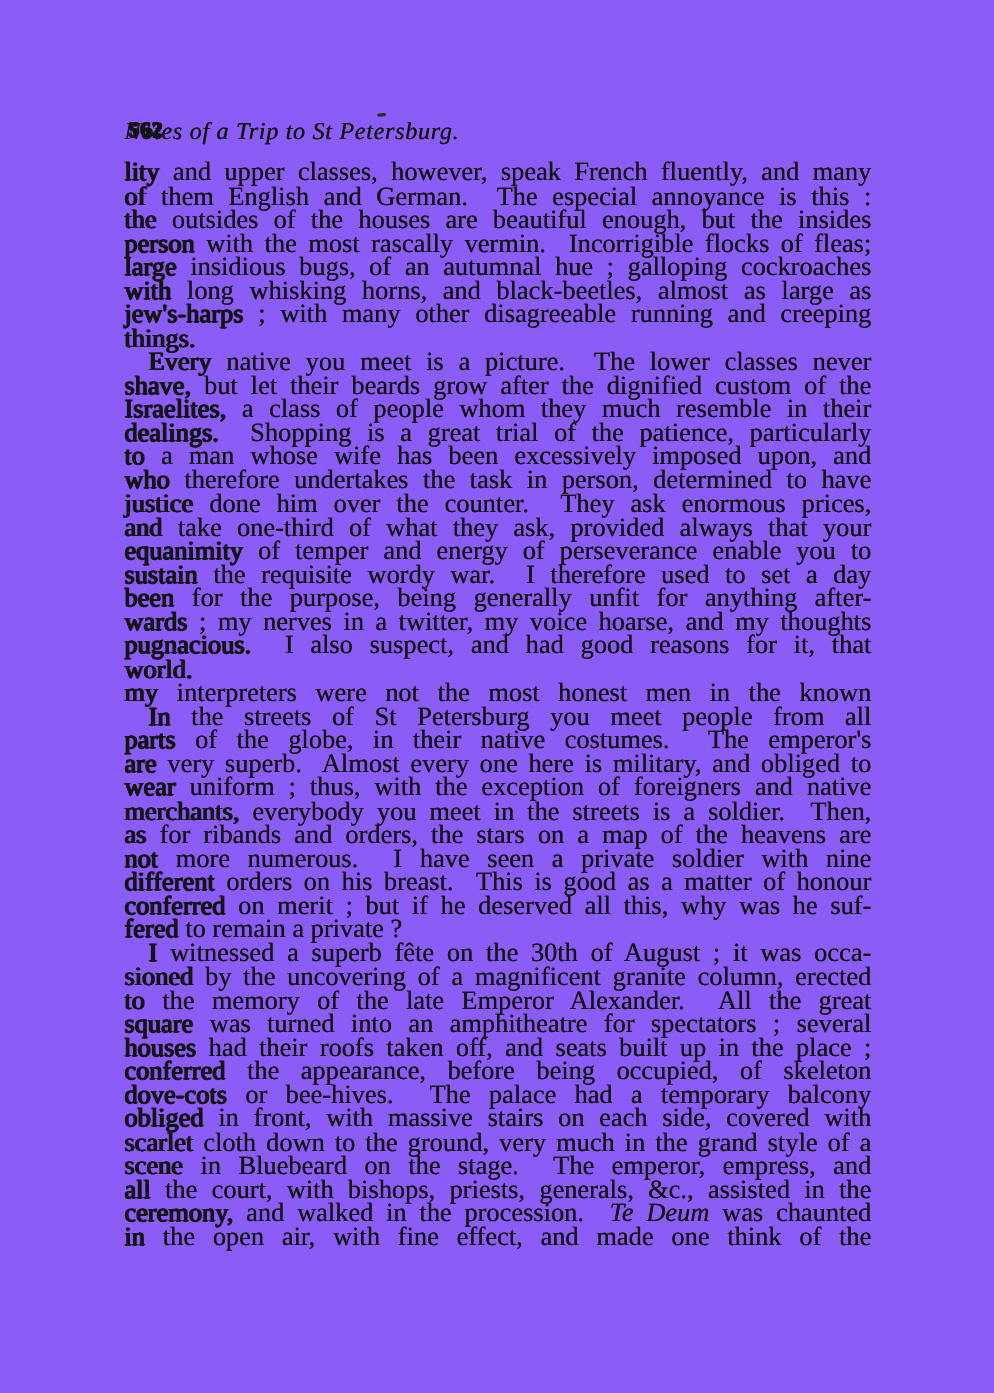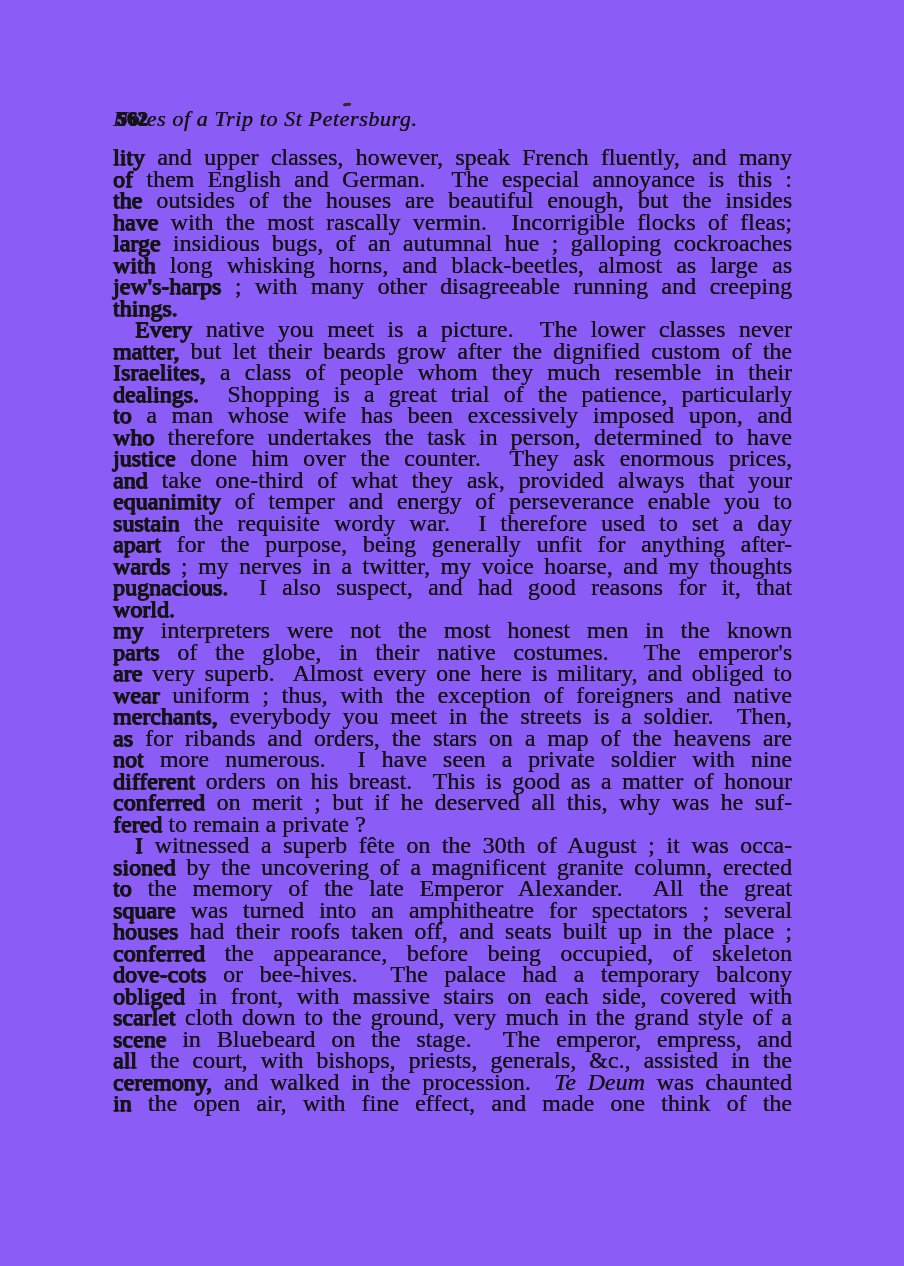--- a/index.html
+++ b/index.html
@@ -100,44 +100,45 @@
     <div class="title">Notes of a Trip to St Petersburg.</div>
   </div>
 
   <div class="artifact-dash"></div>
 
   <div class="text-block">
       <div class="paragraph">
         <div class="line"><span class="ink">lity</span> and upper classes, however, speak French fluently, and many</div>
         <div class="line"><span class="ink">of</span> them English and German.&nbsp; The especial annoyance is this :</div>
         <div class="line"><span class="ink">the</span> outsides of the houses are beautiful enough, but the insides</div>
-        <div class="line"><span class="ink">have</span> with the most rascally vermin.&nbsp; Incorrigible flocks of fleas;</div>
+        <div class="line"><span class="ink">person</span> with the most rascally vermin.&nbsp; Incorrigible flocks of fleas;</div>
         <div class="line"><span class="ink">large</span> insidious bugs, of an autumnal hue ; galloping cockroaches</div>
         <div class="line"><span class="ink">with</span> long whisking horns, and black-beetles, almost as large as</div>
         <div class="line"><span class="ink">jew's-harps</span> ; with many other disagreeable running and creeping</div>
         <div class="line end"><span class="ink">things.</span></div>
       </div>
       <div class="paragraph">
         <div class="line indent"><span class="ink">Every</span> native you meet is a picture.&nbsp; The lower classes never</div>
-        <div class="line"><span class="ink">matter,</span> but let their beards grow after the dignified custom of the</div>
+        <div class="line"><span class="ink">shave,</span> but let their beards grow after the dignified custom of the</div>
         <div class="line"><span class="ink">Israelites,</span> a class of people whom they much resemble in their</div>
         <div class="line"><span class="ink">dealings.</span>&nbsp; Shopping is a great trial of the patience, particularly</div>
         <div class="line"><span class="ink">to</span> a man whose wife has been excessively imposed upon, and</div>
         <div class="line"><span class="ink">who</span> therefore undertakes the task in person, determined to have</div>
         <div class="line"><span class="ink">justice</span> done him over the counter.&nbsp; They ask enormous prices,</div>
         <div class="line"><span class="ink">and</span> take one-third of what they ask, provided always that your</div>
         <div class="line"><span class="ink">equanimity</span> of temper and energy of perseverance enable you to</div>
         <div class="line"><span class="ink">sustain</span> the requisite wordy war.&nbsp; I therefore used to set a day</div>
-        <div class="line"><span class="ink">apart</span> for the purpose, being generally unfit for anything after-</div>
+        <div class="line"><span class="ink">been</span> for the purpose, being generally unfit for anything after-</div>
         <div class="line"><span class="ink">wards</span> ; my nerves in a twitter, my voice hoarse, and my thoughts</div>
         <div class="line"><span class="ink">pugnacious.</span>&nbsp; I also suspect, and had good reasons for it, that</div>
         <div class="line end"><span class="ink">world.</span></div>
         <div class="line"><span class="ink">my</span> interpreters were not the most honest men in the known</div>
       </div>
       <div class="paragraph">
+        <div class="line indent"><span class="ink">In</span> the streets of St Petersburg you meet people from all</div>
         <div class="line"><span class="ink">parts</span> of the globe, in their native costumes.&nbsp; The emperor's</div>
         <div class="line"><span class="ink">are</span> very superb.&nbsp; Almost every one here is military, and obliged to</div>
         <div class="line"><span class="ink">wear</span> uniform ; thus, with the exception of foreigners and native</div>
         <div class="line"><span class="ink">merchants,</span> everybody you meet in the streets is a soldier.&nbsp; Then,</div>
         <div class="line"><span class="ink">as</span> for ribands and orders, the stars on a map of the heavens are</div>
         <div class="line"><span class="ink">not</span> more numerous.&nbsp; I have seen a private soldier with nine</div>
         <div class="line"><span class="ink">different</span> orders on his breast.&nbsp; This is good as a matter of honour</div>
         <div class="line"><span class="ink">conferred</span> on merit ; but if he deserved all this, why was he suf-</div>
         <div class="line end"><span class="ink">fered</span> to remain a private ?</div>
       </div>

